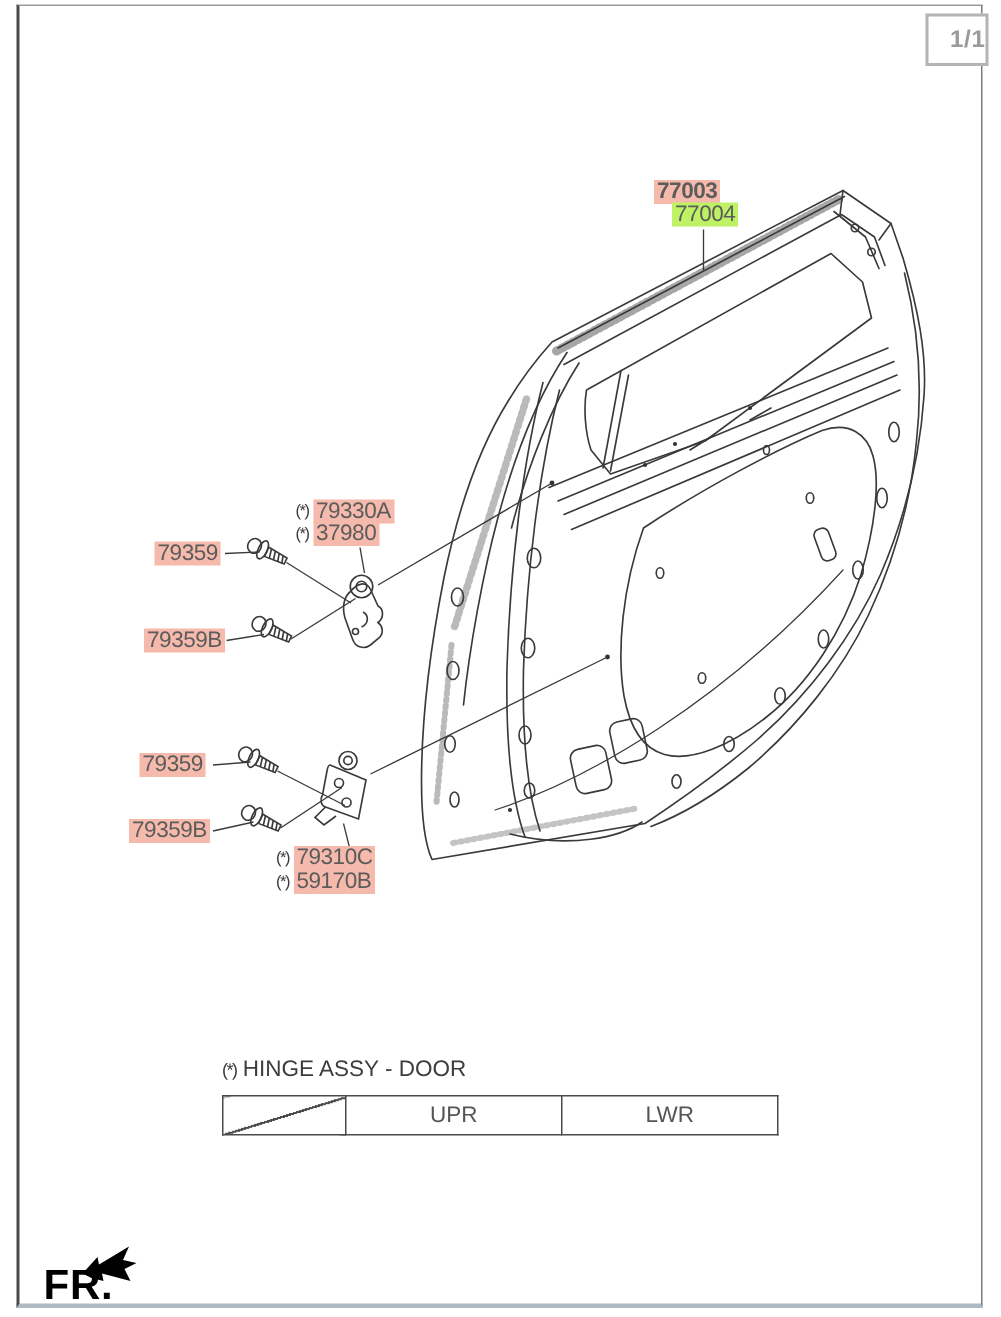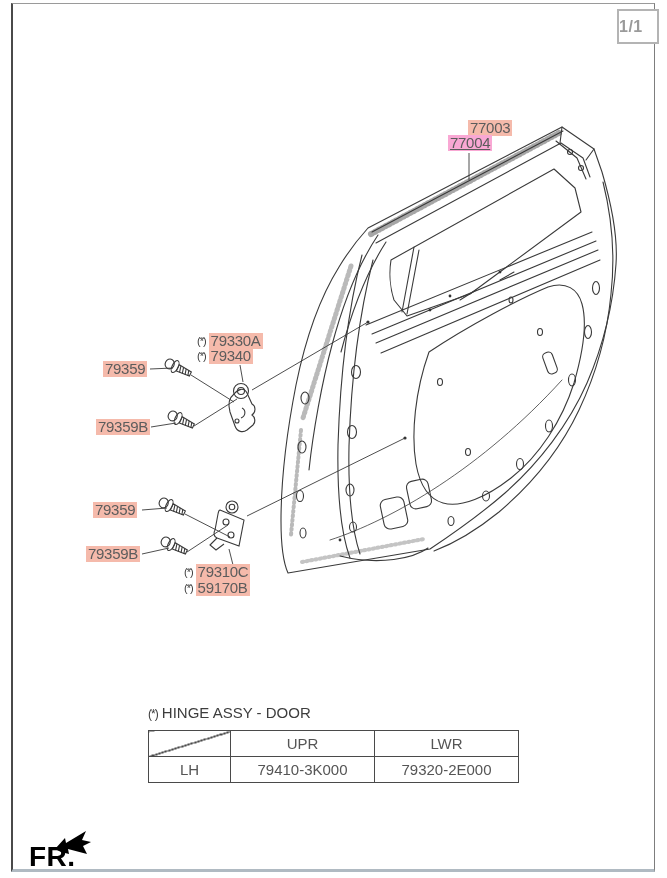--- a/index.html
+++ b/index.html
@@ -14,33 +14,33 @@
     border-top:1px solid #9a9a9a;
     border-left:2px solid #4a4a4a;
     border-right:1px solid #7d7d7d;
     border-bottom:3px solid #b0bac2;
     box-sizing:border-box;
     pointer-events:none;
   }
   .page-indicator{
     position:absolute;left:617px;top:9px;width:42px;height:35px;
     background:#ffffff;border:2px solid #b4b4b4;box-sizing:border-box;
-    display:flex;align-items:center;justify-content:flex-start;
+    display:flex;align-items:center;justify-content:flex-end;
     color:#9a9a9a;font-size:16px;font-weight:700;letter-spacing:0.5px;
   }
   .diagram-svg{position:absolute;left:0;top:0;}
   
   .plabel-row{position:absolute;display:flex;align-items:center;gap:3px;white-space:nowrap;}
   .plabel{
     display:inline-block;
     font-size:15px;line-height:16px;padding:0 2px;
     color:#5c5c5c;letter-spacing:-0.3px;
   }
   .hl-pink{background:#f5baab;}
-  .hl-blue{background:#f9a8d4;text-decoration:underline;}
+  .hl-blue{background:#bef264;}
   .pprefix{font-size:11px;line-height:12px;color:#3c3c3c;letter-spacing:-1px;}
   
   .tbl-title{position:absolute;left:148px;top:704px;font-size:15px;color:#3d3d3d;white-space:nowrap;}
   .tbl-title .pprefix{font-size:12px;}
   table.hinge{
     position:absolute;left:148px;top:702px;
     border-collapse:collapse;table-layout:fixed;margin-top:28px;
   }
   table.hinge td{
     border:1px solid #4a4a4a;
@@ -176,34 +176,34 @@
   <g transform="translate(216,498)" stroke="#3a3a3a" stroke-width="1.1" fill="none">
     <circle cx="16" cy="9" r="6"></circle>
       <circle cx="16" cy="9" r="2.8"></circle>
     <path d="M4,12 L28,22 L23,48 L1,40 C-2,39 -3,35 -1,32 L2,16 C2.5,13 3,12 4,12 Z"></path>
     <circle cx="10" cy="24" r="3"></circle>
       <circle cx="15" cy="37" r="3"></circle>
     <path d="M1,40 L-6,47 L0,52 L8,46"></path>
   </g>
 </svg>
 
-<div class="plabel-row" style="left:468px;top:120px;">
+<div class="plabel-row" style="left:436px;top:120px;font-weight:bold;">
   <span class="plabel hl-pink">77003</span>
 </div>
 <div class="plabel-row" style="left:448px;top:135px;">
   <span class="plabel hl-blue">77004</span>
 </div>
 
 <div class="plabel-row" style="left:197px;top:333px;">
   <span class="pprefix">(*)</span>
   <span class="plabel hl-pink">79330A</span>
 </div>
 <div class="plabel-row" style="left:197px;top:348px;">
   <span class="pprefix">(*)</span>
-  <span class="plabel hl-pink">79340</span>
+  <span class="plabel hl-pink">37980</span>
 </div>
 
 <div class="plabel-row" style="left:103px;top:361px;">
   <span class="plabel hl-pink">79359</span>
 </div>
 <div class="plabel-row" style="left:96px;top:419px;">
   <span class="plabel hl-pink">79359B</span>
 </div>
 <div class="plabel-row" style="left:93px;top:502px;">
   <span class="plabel hl-pink">79359</span>
@@ -226,24 +226,19 @@
   <span>HINGE ASSY - DOOR</span>
 </div>
 
 <table class="hinge">
   <tbody>
     <tr>
       <td class="c0 diag"></td>
       <td class="c1">UPR</td>
       <td class="c2">LWR</td>
     </tr>
-    <tr>
-      <td class="c0">LH</td>
-      <td class="c1">79410-3K000</td>
-      <td class="c2">79320-2E000</td>
-    </tr>
   </tbody>
 </table>
 
 <div class="fr-label">FR.</div>
 <svg class="fr-arrow" width="38" height="28" viewBox="0 0 38 28">
   <polygon fill="#000" points="0,20 10,9 11,14 31,2 27,11 36,13 28,17 32,25 13,20 14,25 6,23"></polygon>
 </svg>
 
 </body></html>

